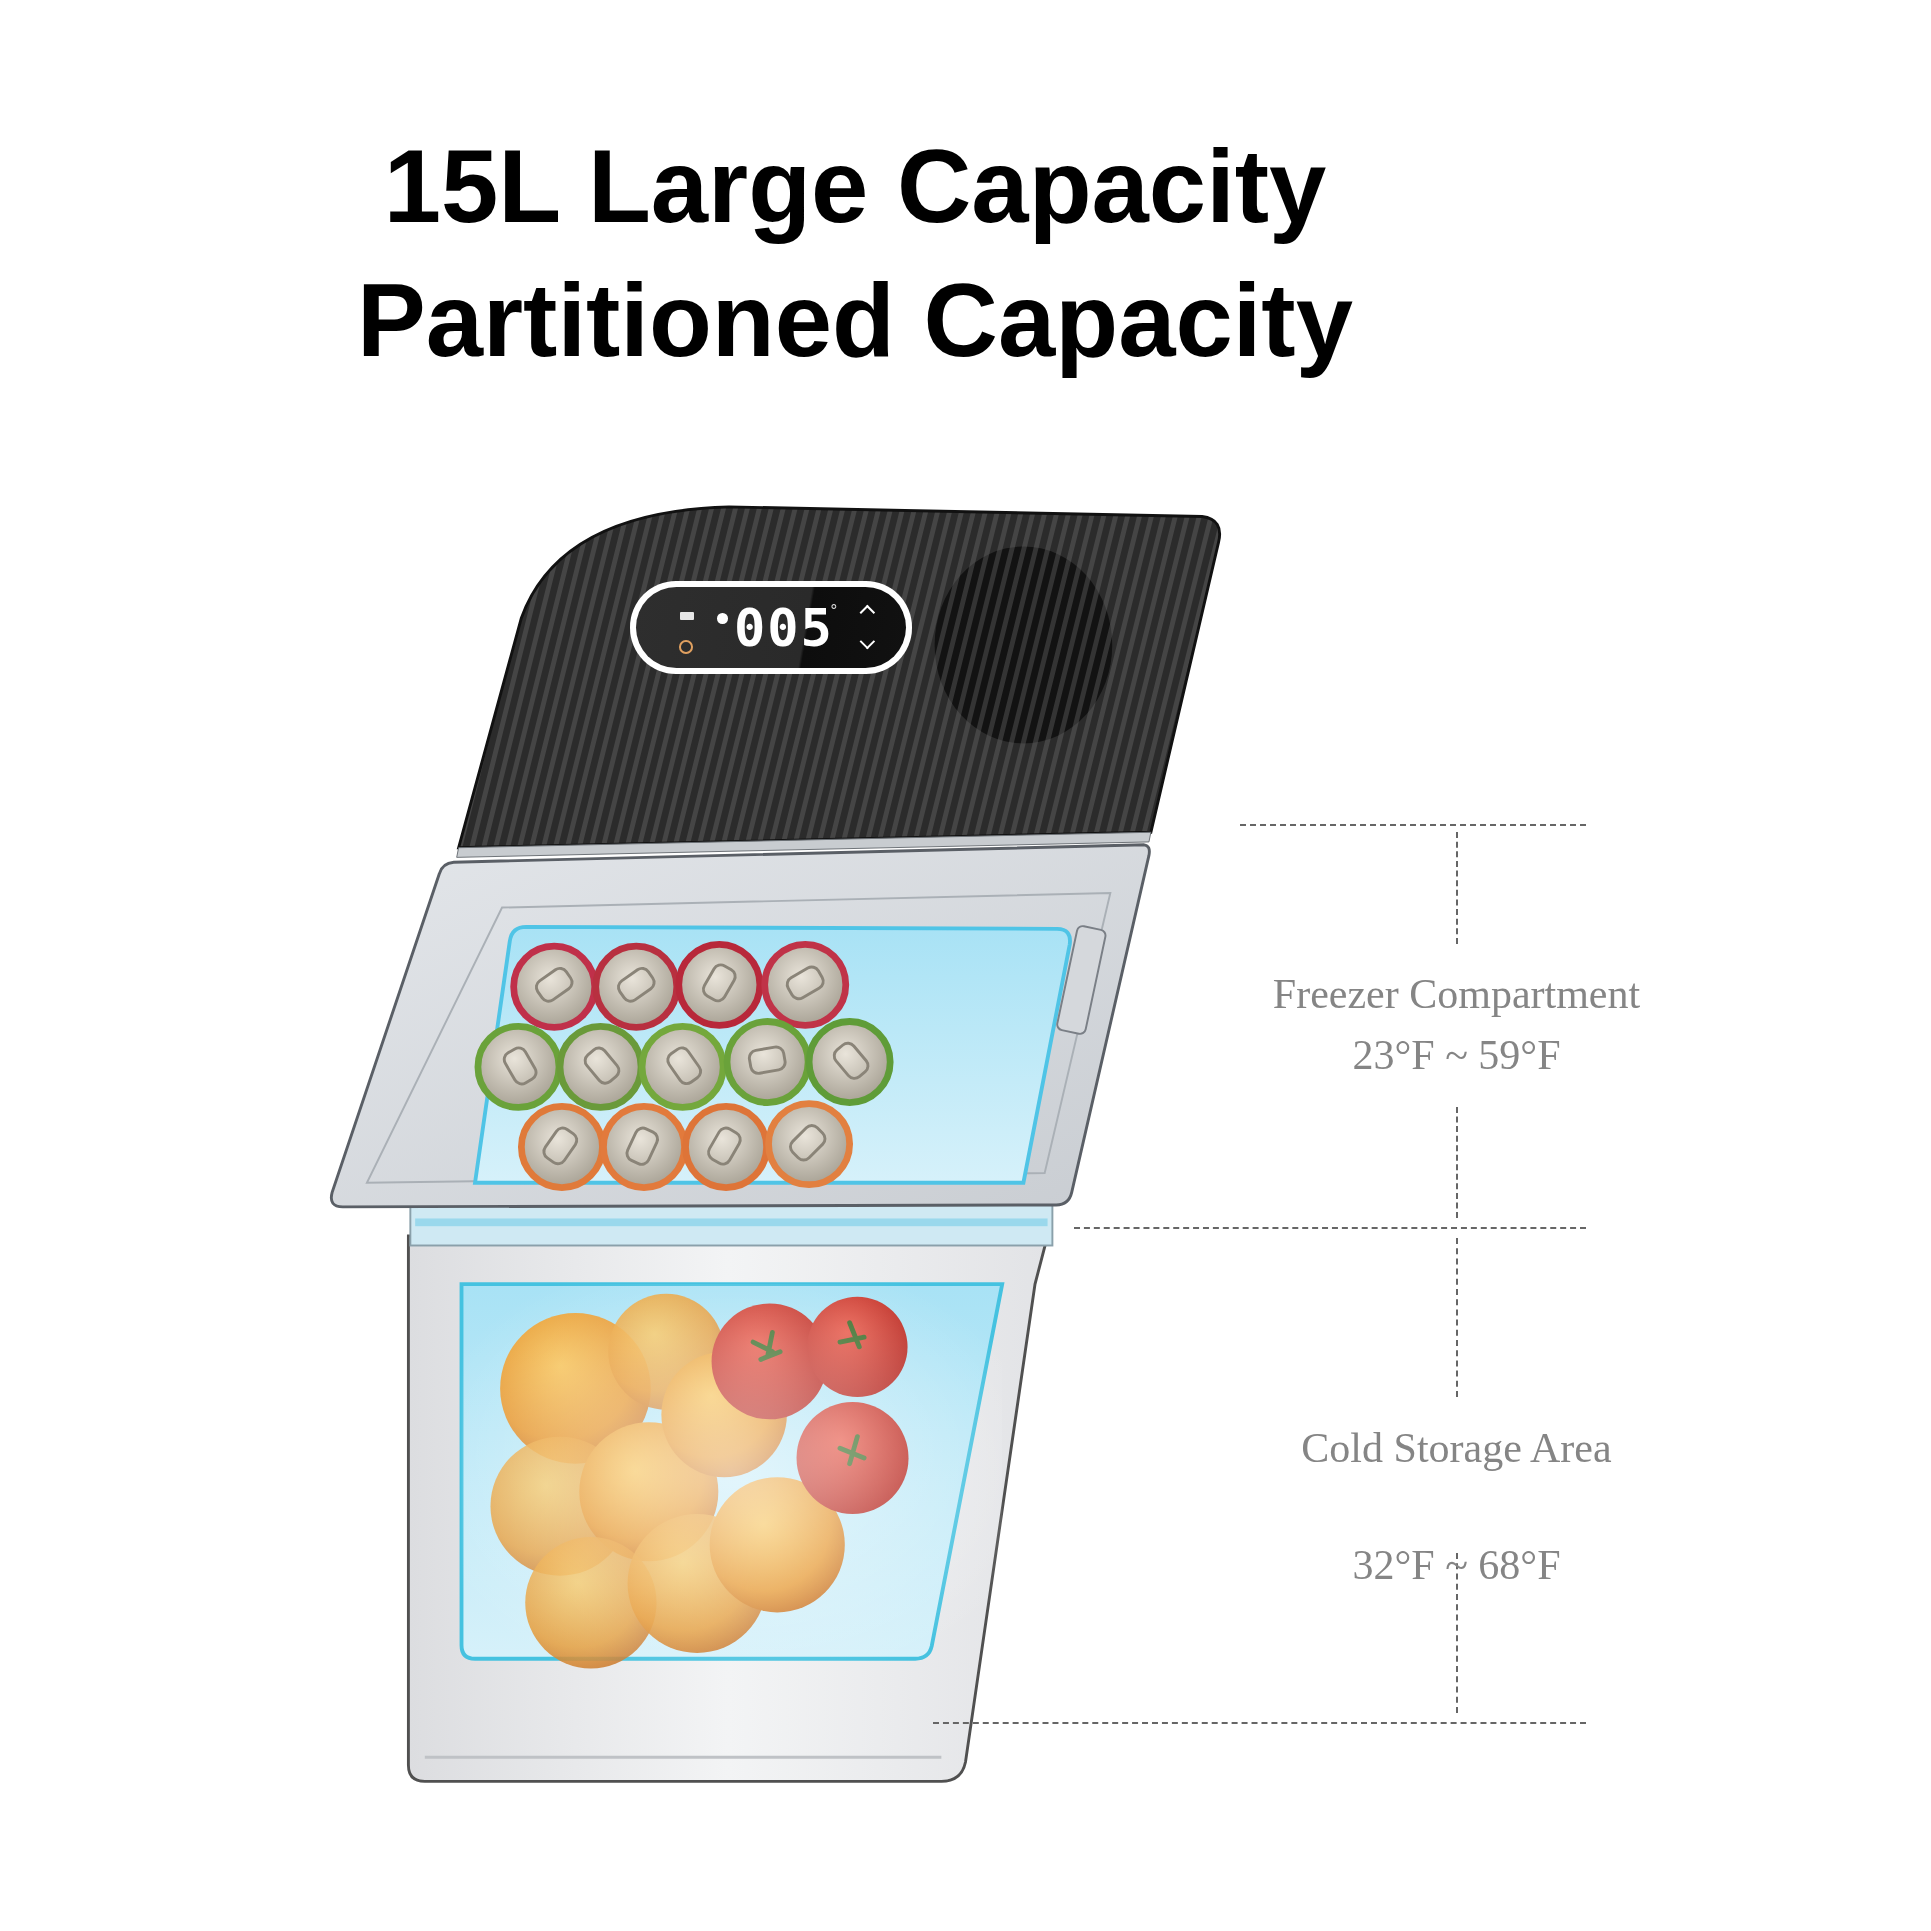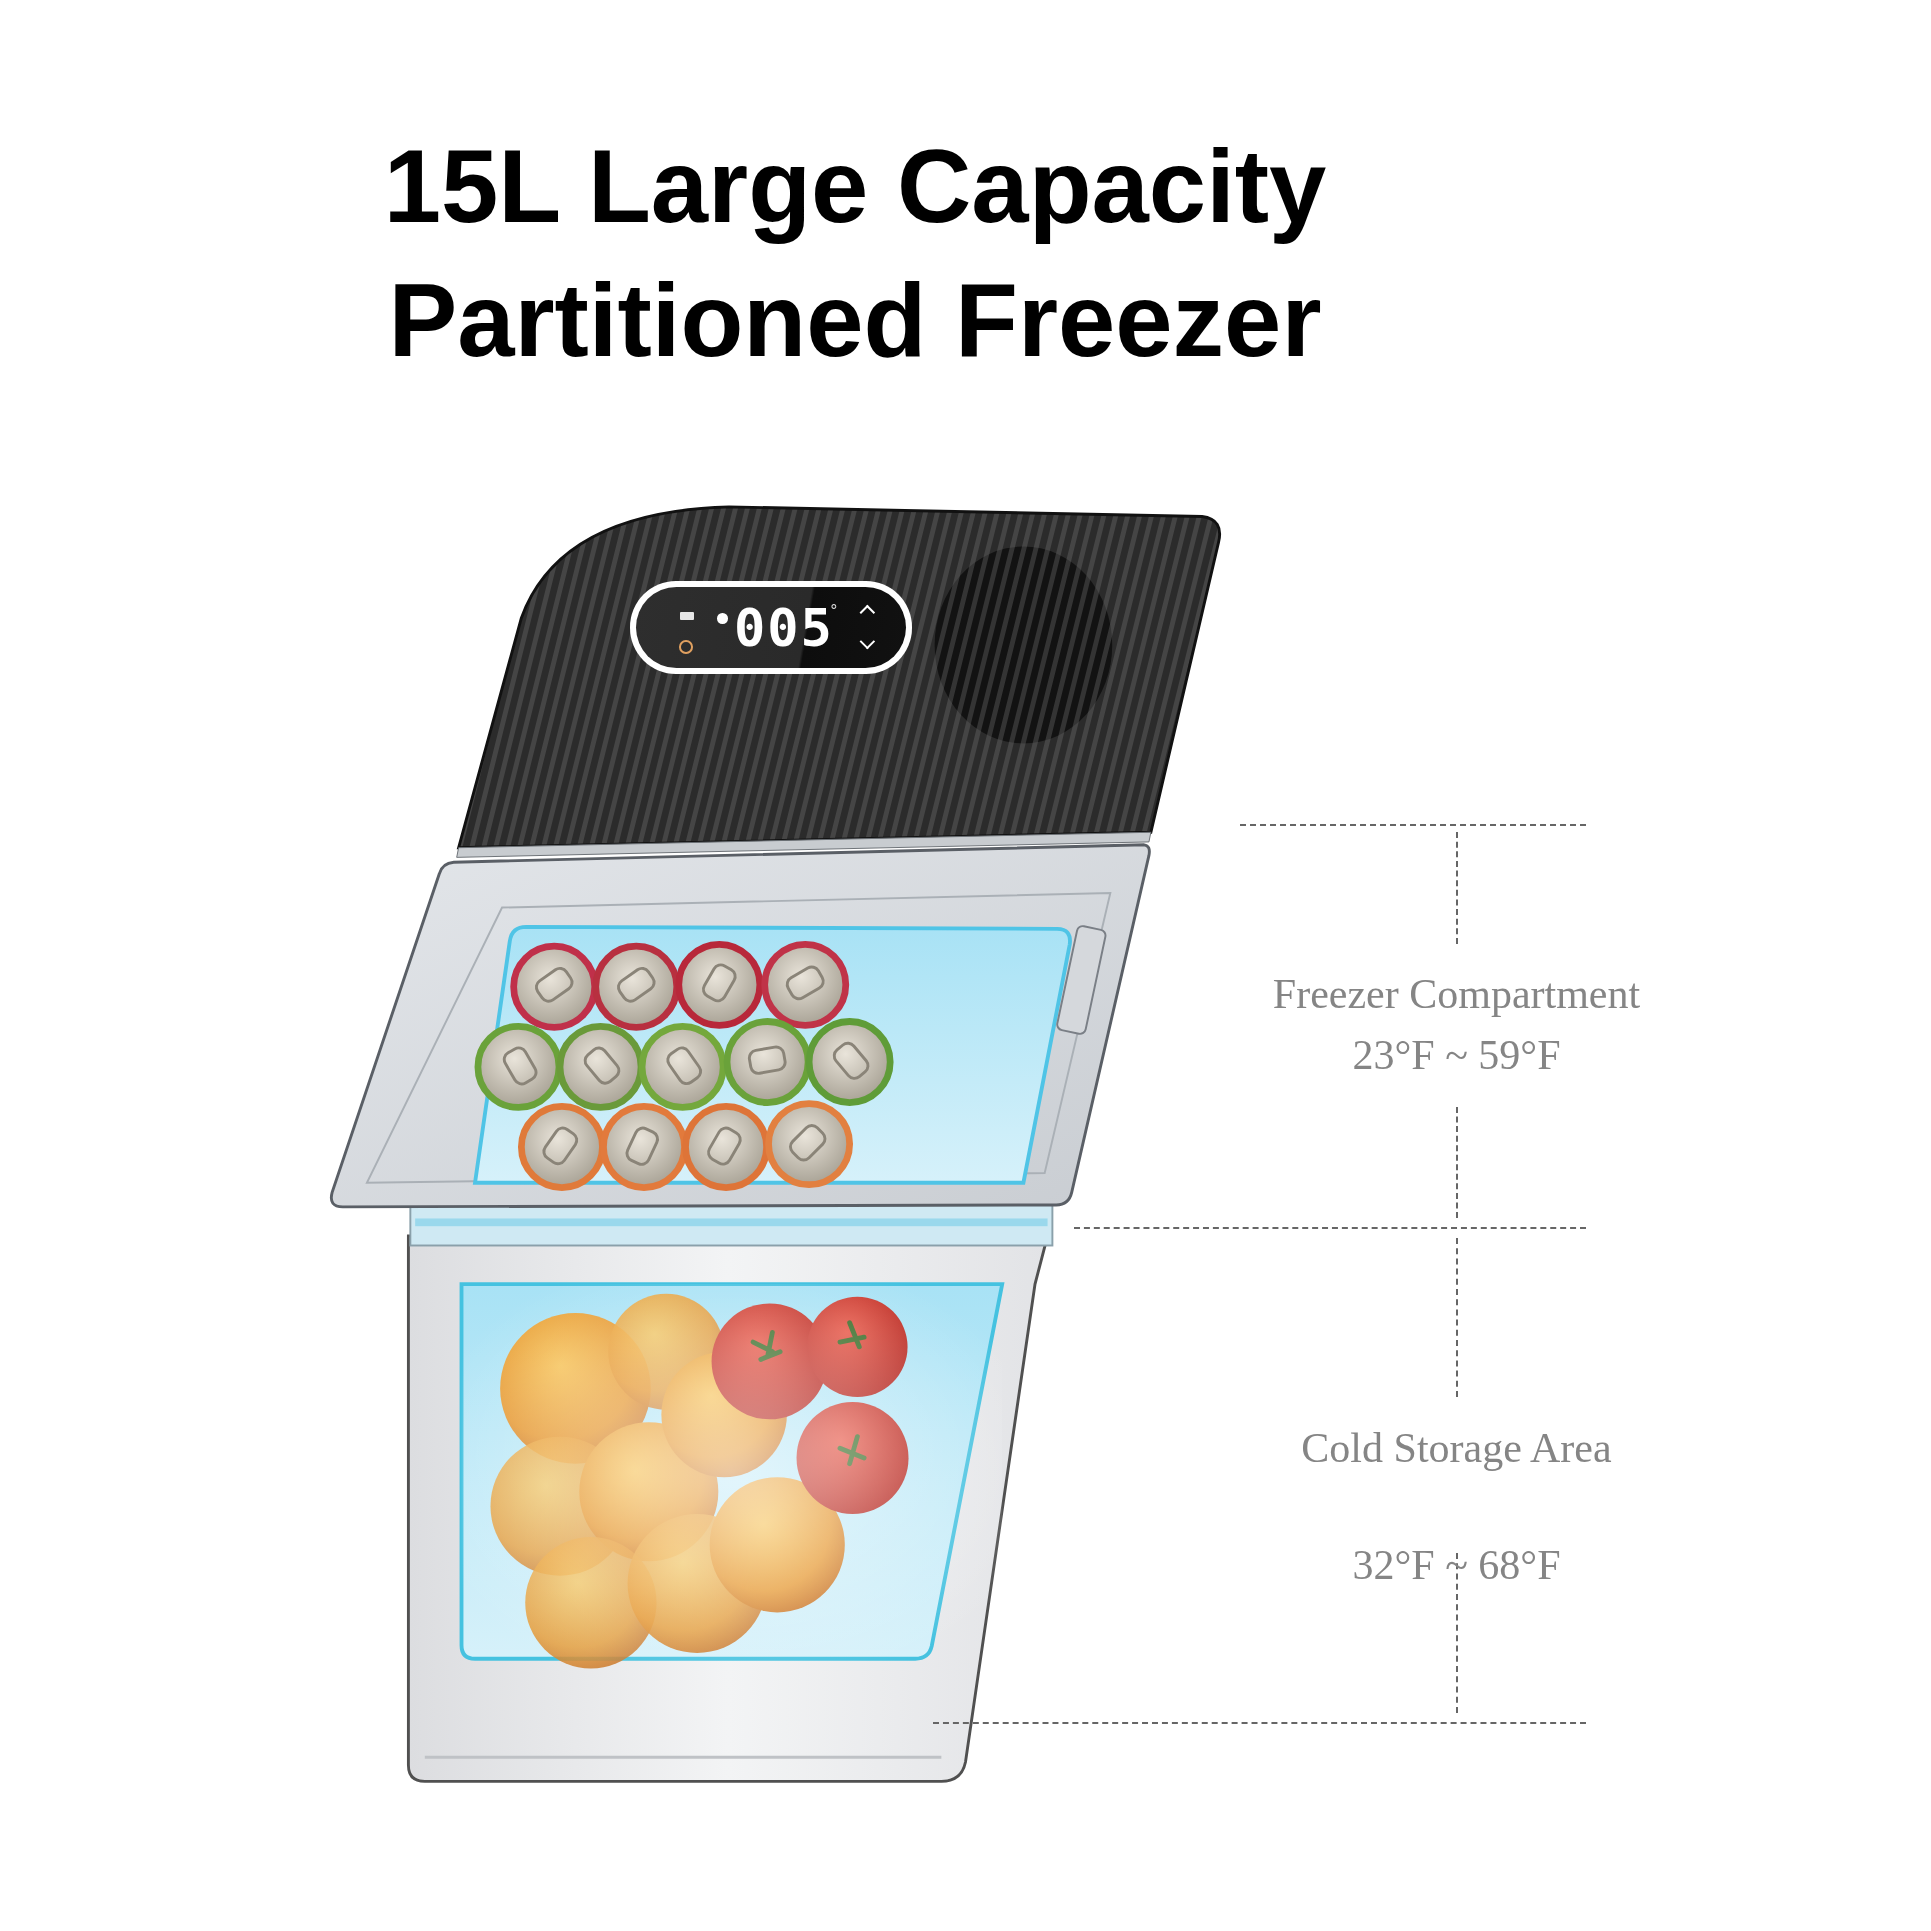--- a/index.html
+++ b/index.html
@@ -16,21 +16,21 @@
   .vdash { position:absolute; width:0; border-left:2.9px dashed #666666; }
   svg.product { position:absolute; left:0; top:0; }
   .lcd { position:absolute; font-family:"DejaVu Sans Mono", monospace;
          color:#ffffff; font-size:52px; font-weight:bold; letter-spacing:1.9px;
          line-height:1; }
 </style>
 </head>
 <body>
 
 <div class="title title-1">15L Large Capacity</div>
-<div class="title title-2">Partitioned Freezer</div>
+<div class="title title-2">Partitioned Capacity</div>
 
 <svg class="product" width="1931" height="1931" viewBox="0 0 2000 2000">
   <defs>
     <pattern id="ribs" width="12" height="12" patternUnits="userSpaceOnUse" patternTransform="rotate(14)">
       <rect width="12" height="12" fill="#2b2b2b"></rect>
       <rect width="5" height="12" fill="#454545"></rect>
     </pattern>
     <pattern id="ribsDark" width="12" height="12" patternUnits="userSpaceOnUse" patternTransform="rotate(14)">
       <rect width="12" height="12" fill="#121212"></rect>
       <rect width="5" height="12" fill="#343434"></rect>

